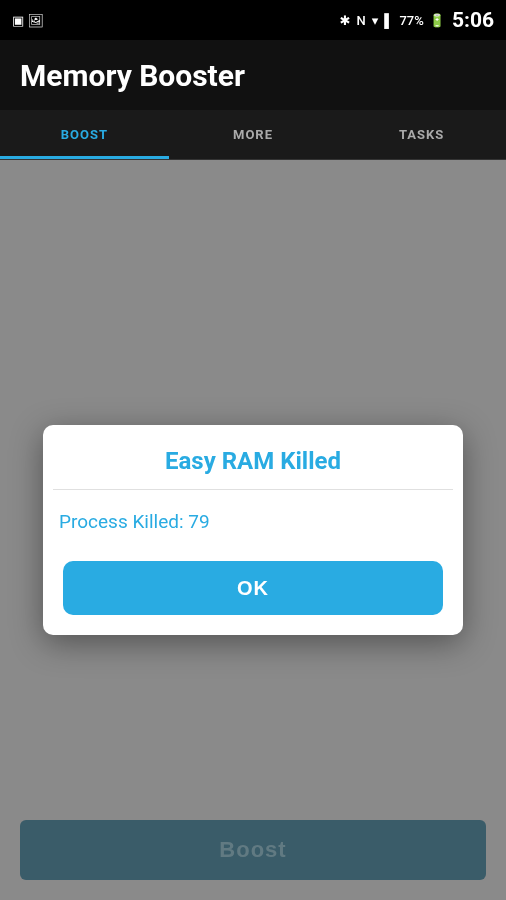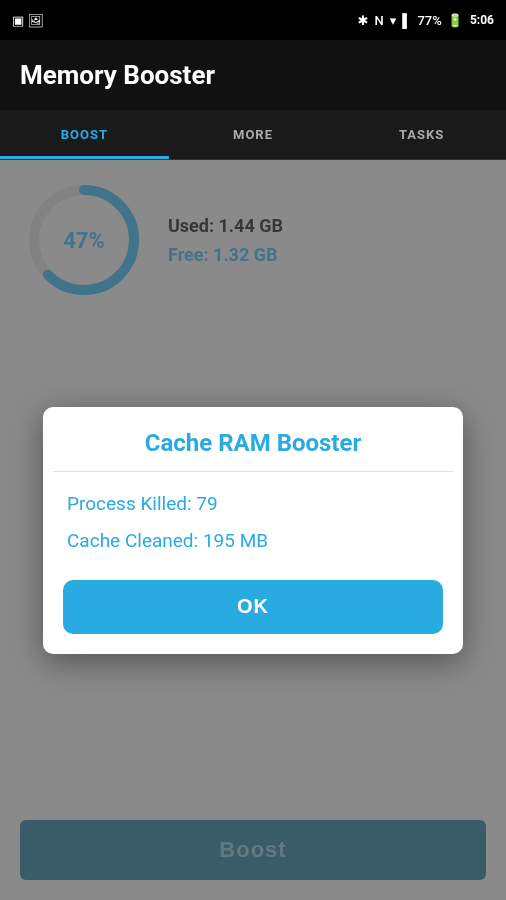--- a/index.html
+++ b/index.html
@@ -38,37 +38,37 @@
     .status-bar-right {
       display: flex;
       align-items: center;
       gap: 6px;
       color: #fff;
       font-size: 13px;
       font-weight: 500;
     }
 
     .time {
-      font-size: 12px;
+      font-size: 21px;
       font-weight: bold;
     }
 
     
     .app-header {
       width: 100%;
       height: 70px;
       background: #111;
       display: flex;
       align-items: center;
       padding: 0 20px;
     }
 
     .app-title {
       color: #fff;
-      font-size: 26px;
+      font-size: 30px;
       font-weight: bold;
     }
 
     
     .tab-bar {
       width: 100%;
       height: 50px;
       background: #1a1a1a;
       display: flex;
       border-bottom: 1px solid #333;
@@ -217,23 +217,23 @@
       font-weight: bold;
     }
 
     .dialog-divider {
       height: 1px;
       background: #e0e0e0;
       margin: 0 10px;
     }
 
     .dialog-body {
-      padding: 20px 24px 24px;
-      display: flex;
-      flex-direction: column;
+      padding: 20px 16px 24px;
+      display: flex;
+      flex-direction: row;
       gap: 14px;
     }
 
     .dialog-stat {
       color: #29abe2;
       font-size: 19px;
     }
 
     .dialog-stat span {
       font-weight: normal;
@@ -282,51 +282,31 @@
   <div class="tab-item">
     <span>MORE</span>
   </div>
   <div class="tab-item">
     <span>TASKS</span>
   </div>
 </div>
 
 <div class="main-content">
 
-  <div class="memory-stats">
-    <div class="circle-container">
-      <svg width="120" height="120" viewBox="0 0 120 120">
-        <circle cx="60" cy="60" r="50" fill="none" stroke="#ccc" stroke-width="10"></circle>
-        <circle cx="60" cy="60" r="50" fill="none" stroke="#29abe2" stroke-width="10" stroke-dasharray="197 314" stroke-linecap="round"></circle>
-      </svg>
-      <span class="circle-percentage">47%</span>
-    </div>
-    <div class="memory-info">
-      <div class="memory-used">
-        <span>Used: </span><span>1.44 GB</span>
-      </div>
-      <div class="memory-free">
-        <span>Free: </span><span>1.32 GB</span>
-      </div>
-    </div>
-  </div>
 
   <div class="boost-button-container">
     <button class="boost-button">Boost</button>
   </div>
 
   <div class="overlay">
     <div class="dialog">
-      <div class="dialog-title">Cache RAM Booster</div>
+      <div class="dialog-title">Easy RAM Killed</div>
       <div class="dialog-divider"></div>
       <div class="dialog-body">
         <div class="dialog-stat">
           <span>Process Killed: </span><span>79</span>
         </div>
-        <div class="dialog-stat">
-          <span>Cache Cleaned: </span><span>195 MB</span>
-        </div>
       </div>
       <button class="dialog-ok-btn">OK</button>
     </div>
   </div>
 
 </div>
 
 </body></html>

